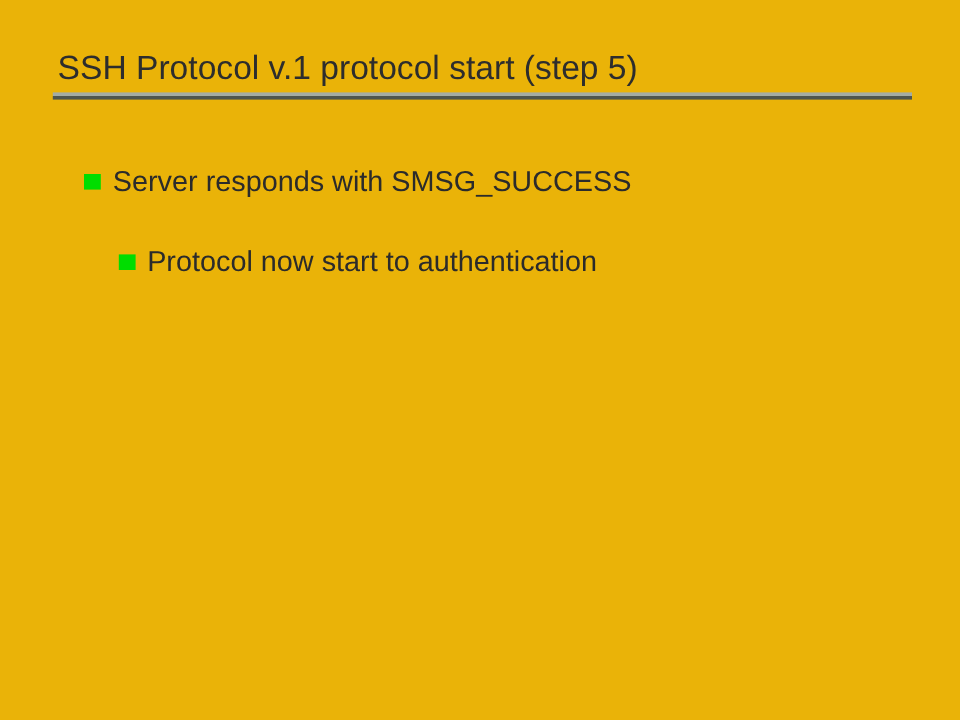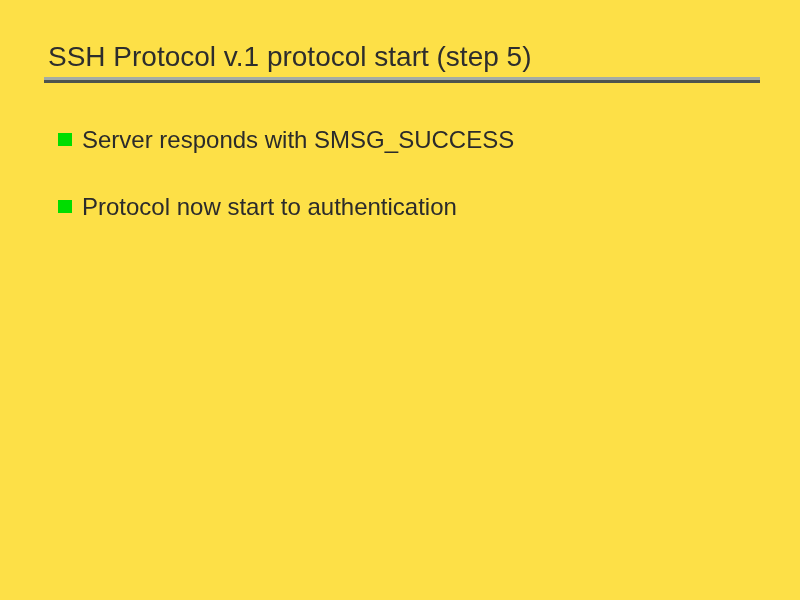--- a/index.html
+++ b/index.html
@@ -8,21 +8,21 @@
   }
   body {
     width: 800px;
     height: 600px;
     overflow: hidden;
   }
   .slide {
     position: relative;
     width: 800px;
     height: 600px;
-    background: #fde047;
+    background: #eab308;
     font-family: "Liberation Sans", sans-serif;
     color: #2b2b2b;
   }
   .slide-title {
     position: absolute;
     left: 48px;
     top: 40px;
     margin: 0;
     font-size: 28px;
     font-weight: 400;
@@ -37,26 +37,27 @@
     width: 716px;
     height: 0;
     border: 0;
     border-top: 3px solid #a4aca4;
     border-bottom: 3px solid #4e554e;
   }
   .bullet-list {
     position: absolute;
     left: 58px;
     top: 121px;
-    margin: 0;
+    margin: 12px;
     padding: 0;
     list-style: none;
     display: flex;
     flex-direction: column;
     row-gap: 30px;
+    align-items: center;
   }
   .bullet-row {
     display: flex;
     align-items: center;
     column-gap: 10px;
     height: 37px;
   }
   .bullet-square {
     flex: none;
     width: 14px;

